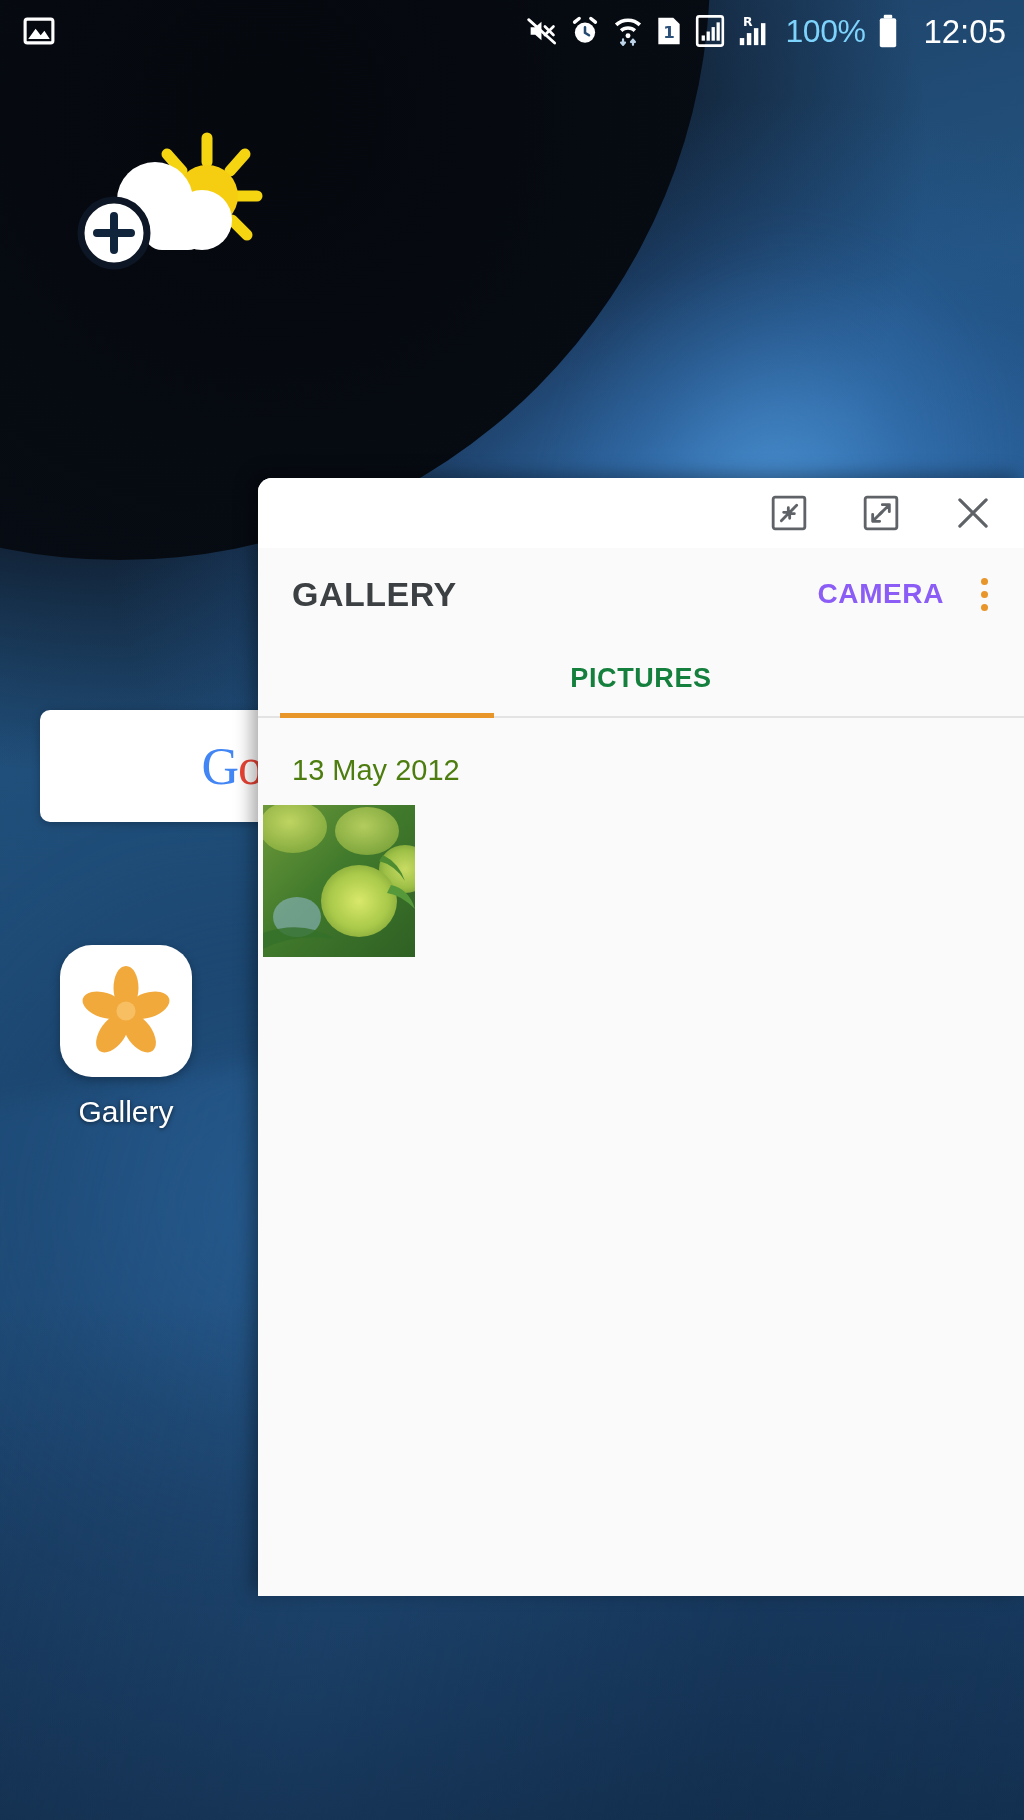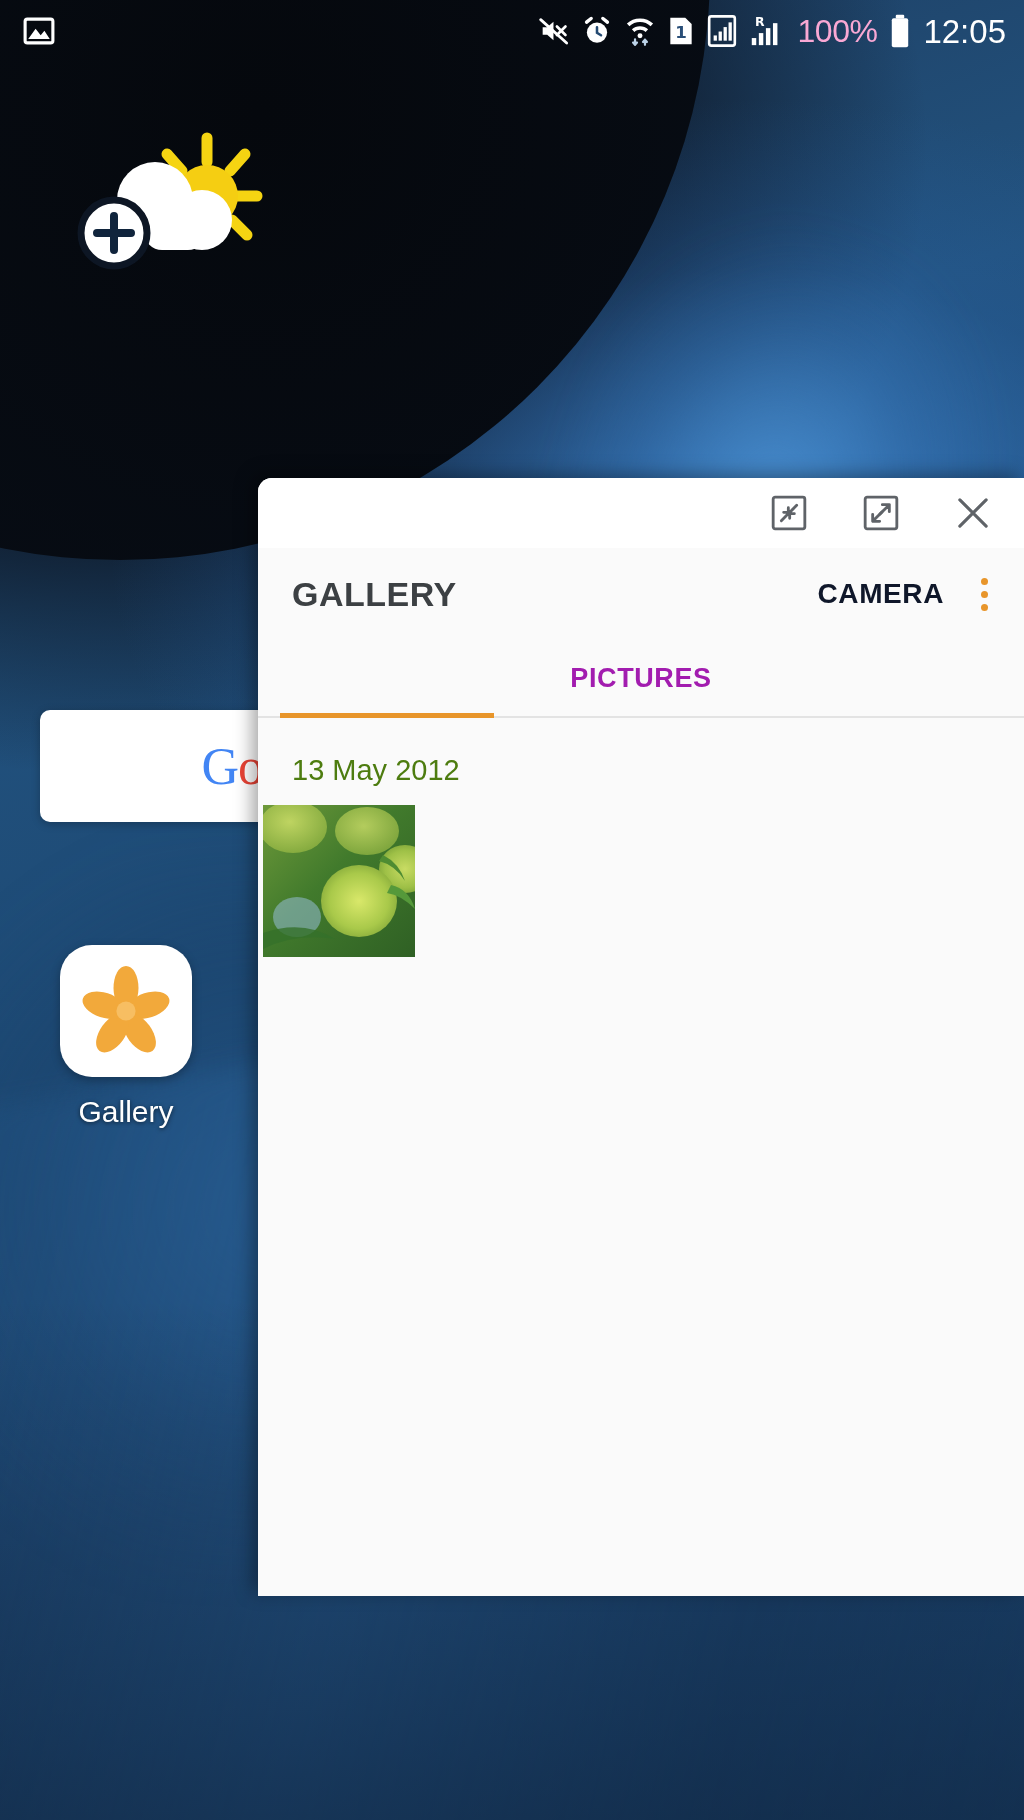--- a/index.html
+++ b/index.html
@@ -64,25 +64,25 @@
     width: 100%; height: 62px;
     display: flex; align-items: center;
     padding: 0 18px 0 22px;
     color: #ffffff;
   }
   .sb-left { display: flex; align-items: center; }
   .sb-right { margin-left: auto; display: flex; align-items: center; gap: 11px; }
   .sb-ico { display: flex; align-items: center; justify-content: center; }
   .sb-text {
     font-size: 32px; font-weight: 400; letter-spacing: -0.5px;
-    color: #f9a8d4; line-height: 1;
+    color: #7dd3fc; line-height: 1;
   }
   .sb-clock {
     font-size: 33px; font-weight: 400; letter-spacing: 0px;
-    color: #ffffff; line-height: 1; margin-left: 0;
+    color: #ffffff; line-height: 1; margin-left: 12px;
   }
 
   
   .weather-widget {
     position: absolute; left: 52px; top: 128px;
     width: 230px; height: 150px;
   }
 
   
   .app-icon { position: absolute; width: 180px; text-align: center; }
@@ -136,21 +136,21 @@
     display: flex; align-items: center;
     padding: 0 26px 0 34px;
   }
   .gallery-title {
     font-size: 34px; font-weight: bold; letter-spacing: 0.5px;
     color: #3c4043;
   }
   .camera-link {
     margin-left: auto;
     font-size: 28px; font-weight: bold; letter-spacing: 0.6px;
-    color: #0f172a;
+    color: #8b5cf6;
     padding-right: 26px;
   }
   .overflow-dots {
     width: 28px; height: 50px;
     display: flex; flex-direction: column; align-items: center; justify-content: center;
     gap: 6px;
   }
   .overflow-dots i {
     display: block; width: 7px; height: 7px; border-radius: 50%;
     background: #e8952a;
@@ -160,21 +160,21 @@
     background: #fafafa;
     border-bottom: 2px solid #e3e3e3;
     position: relative;
   }
   .tab {
     flex: 1;
     display: flex; align-items: center; justify-content: center;
     font-size: 27px; letter-spacing: 0.6px;
     color: #8d8d8d;
   }
-  .tab.active { color: #a21caf; font-weight: bold; }
+  .tab.active { color: #15803d; font-weight: bold; }
   .tab-underline {
     position: absolute; bottom: -2px; left: 22px;
     width: 214px; height: 5px; background: #e8952a;
   }
   .section-date {
     padding: 36px 0 18px 34px;
     font-size: 29px; color: #4d7c0f;
   }
   .thumb-grid { padding: 0 0 0 5px; display: flex; flex-wrap: wrap; gap: 4px; }
   .thumb {

